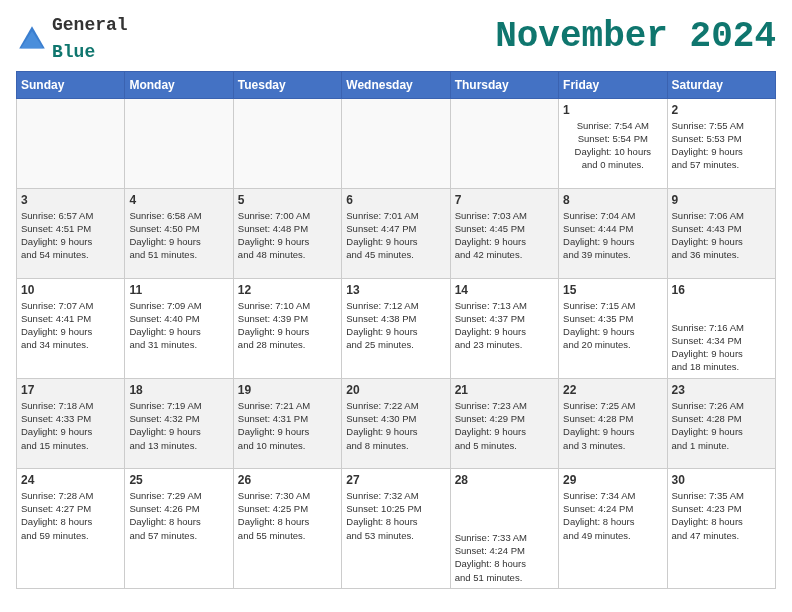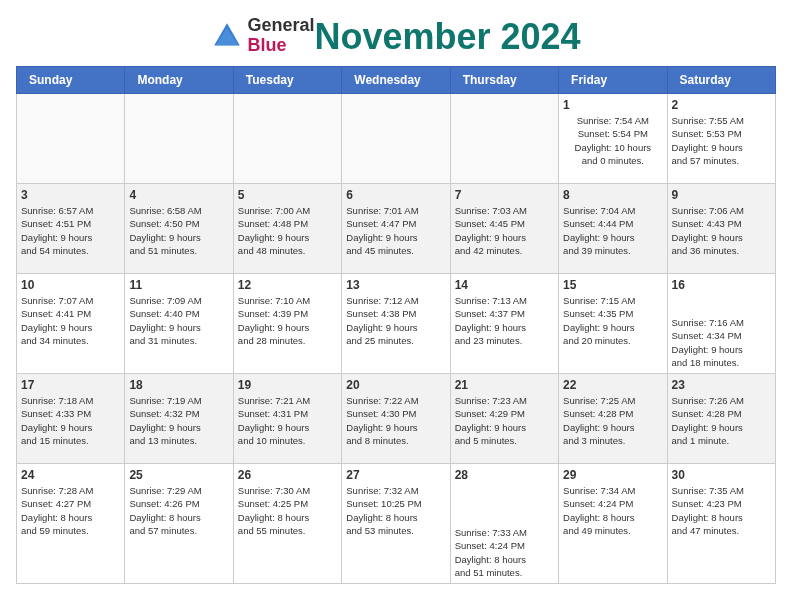--- a/index.html
+++ b/index.html
@@ -5,36 +5,37 @@
     * { box-sizing: border-box; margin: 0; padding: 0; }
     body {
       font-family: Arial, sans-serif;
       background: #fff;
       width: 792px;
       min-height: 612px;
       padding: 16px;
     }
     .header {
       display: flex;
-      justify-content: center;
+      justify-content: space-between;
       align-items: flex-start;
       margin-bottom: 8px;
+      font-family: Liberation Mono, monospace;
     }
     .logo {
       display: flex;
       align-items: center;
       gap: 4px;
     }
     .logo-text {
       font-size: 18px;
       font-weight: bold;
       line-height: 1.1;
     }
     .logo-general { color: #333; }
-    .logo-blue { color: #be185d; }
+    .logo-blue { color: #0f766e; margin-top: 7px; }
     .logo-icon {
       width: 32px;
       height: 32px;
     }
     .title-block {
       text-align: right;
     }
     .month-title {
       font-size: 36px;
       font-weight: bold;
@@ -47,21 +48,21 @@
     .calendar {
       width: 100%;
       border-collapse: collapse;
       table-layout: fixed;
     }
     .calendar th {
       background: #4472c4;
       color: #fff;
       font-size: 12px;
       font-weight: bold;
-      padding: 6px 12px;
+      padding: 6px 4px;
       text-align: left;
       border: 1px solid #3a62b0;
     }
     .calendar td {
       vertical-align: top;
       border: 1px solid #ccc;
       padding: 4px;
       font-size: 10px;
       color: #333;
       height: 90px;

